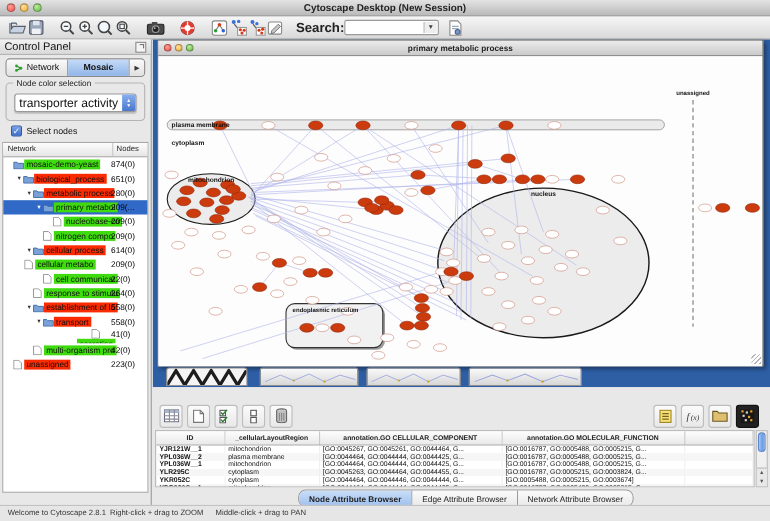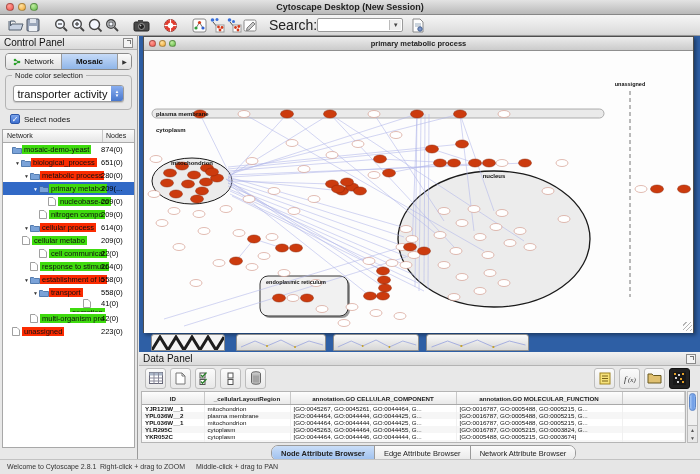--- a/index.html
+++ b/index.html
@@ -15,21 +15,21 @@
   .light.yellow{background:radial-gradient(circle at 35% 30%,#ffe2a0,#f0a733);}
   .light.green{background:radial-gradient(circle at 35% 30%,#c0eea0,#62bb46);}
   .title-text{display:block;text-align:center;line-height:14px;font-size:9px;font-weight:bold;color:#222;}
 
   
   .toolbar{position:absolute;top:15px;left:0;right:0;height:21px;
     background:linear-gradient(#f6f6f6,#d9d9d9);border-bottom:1px solid #9d9d9d;
     display:flex;align-items:center;padding:0 7px;box-sizing:border-box;}
   .tbi{width:17px;height:17px;display:flex;align-items:center;justify-content:center;flex:none;}
   .tgap{width:12px;flex:none;}
-  .search-label{font-size:14px;margin:0 0 0 10px;color:#222;}
+  .search-label{font-size:12px;margin:0 0 0 10px;color:#222;font-weight:bold;}
   .search-box{width:84px;height:12px;background:#fff;border:1px solid #9a9a9a;border-radius:2px;
     display:flex;align-items:center;position:relative;}
   .search-dd{position:absolute;right:1px;top:1px;bottom:1px;width:11px;border-left:1px solid #bbb;
     display:flex;align-items:center;justify-content:center;font-size:6px;color:#444;background:#eee;}
 
   
   .control-panel{position:absolute;top:36px;left:0;width:138px;bottom:14px;background:#e8e8e8;
     border-right:1px solid #9a9a9a;box-sizing:border-box;}
   .panel-header{height:13px;display:flex;align-items:center;justify-content:space-between;
     padding:0 4px;font-size:10px;background:linear-gradient(#f2f2f2,#d9d9d9);border-bottom:1px solid #b3b3b3;}
@@ -655,24 +655,20 @@
           <svg width="103" height="16" viewBox="0 0 90 16" preserveAspectRatio="none">
             <polyline points="4,12 18,6 30,11 44,5 58,12 72,6 86,10" fill="none" stroke="#9aa5de" stroke-width="0.8"></polyline>
             <circle cx="30" cy="11" r="1" fill="#c8a21e"></circle>
             <circle cx="58" cy="12" r="1" fill="#c8a21e"></circle>
           </svg>
         </div>
       </div>
   </div>
 
   <div class="data-panel">
-    <div class="panel-header">
-      <span>Data Panel</span>
-      <span class="float-icon"></span>
-    </div>
     <div class="dp-toolbar">
       <span class="dpi">
         <svg width="14" height="12" viewBox="0 0 14 12">
             <rect x="0.5" y="0.5" width="13" height="11" fill="#fff" stroke="#667"></rect>
             <rect x="0.5" y="0.5" width="13" height="3" fill="#aab6c8"></rect>
             <line x1="0.5" y1="6" x2="13.5" y2="6" stroke="#889"></line>
             <line x1="0.5" y1="9" x2="13.5" y2="9" stroke="#889"></line>
             <line x1="5" y1="0.5" x2="5" y2="11.5" stroke="#889"></line>
             <line x1="9.5" y1="0.5" x2="9.5" y2="11.5" stroke="#889"></line>
           </svg>

